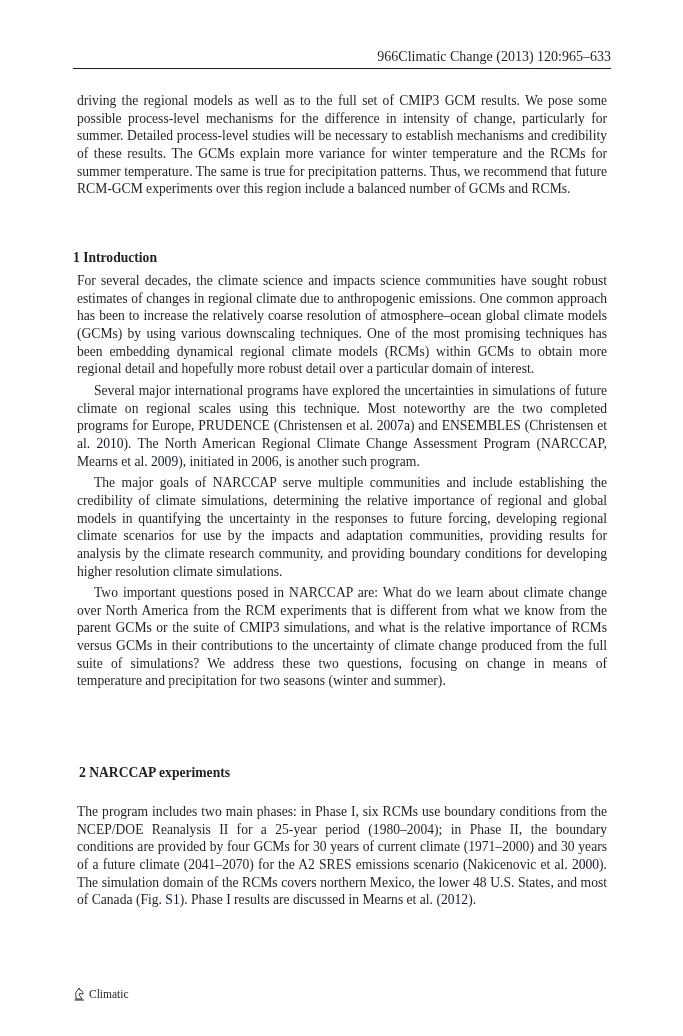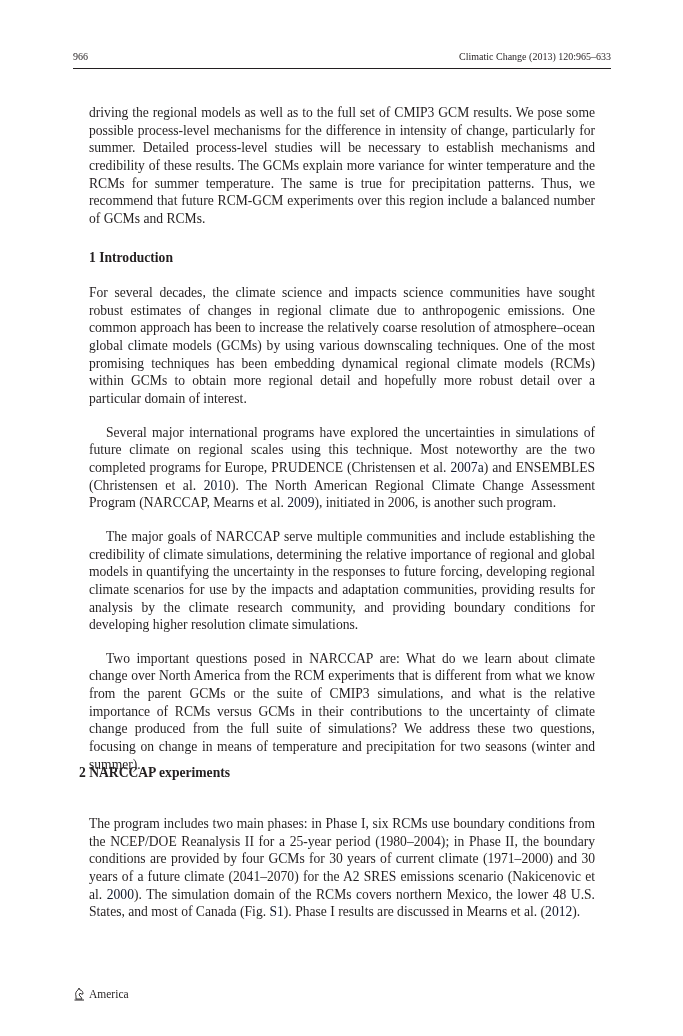--- a/index.html
+++ b/index.html
@@ -4,33 +4,33 @@
 <style>
   html, body { margin: 0; padding: 0; background: #ffffff; }
   body {
     width: 683px; height: 1036px; position: relative; overflow: hidden;
     font-family: "Liberation Serif", "DejaVu Serif", serif;
     color: #231f20;
   }
   .page { position: absolute; left: 73px; top: 0; width: 538px; }
   .running-head {
     position: absolute; top: 50px; left: 0; width: 538px;
-    font-size: 10px; line-height: 14px;
-    display: flex; justify-content: space-between;
+    font-size: 14px; line-height: 14px;
+    display: flex; justify-content: flex-end;
   }
   .head-rule {
     position: absolute; top: 68px; left: 0; width: 538px; height: 0;
     border-top: 1.6px solid #231f20;
   }
   .body-block {
     position: absolute; left: 0; width: 538px;
     font-size: 13.6px; line-height: 17.65px;
     text-align: justify; hyphens: none;
   }
-  .body-block p { margin: 16px; }
+  .body-block p { margin: 4px; }
   .body-block p.indent { text-indent: 17px; }
   .section-heading {
     position: absolute; left: 0; font-weight: bold;
     font-size: 13.6px; line-height: 17px;
   }
   .ref { color: #0f172a; }
   .footer {
     position: absolute; top: 987px; left: 0;
     font-size: 11.5px; line-height: 14px;
     display: flex; align-items: center; gap: 3px;
@@ -45,21 +45,21 @@
   <div class="running-head">
     <span>966</span>
     <span>Climatic Change (2013) 120:965–633</span>
   </div>
   <div class="head-rule"></div>
 
   <div class="body-block" style="top:88px;">
     <p>driving the regional models as well as to the full set of CMIP3 GCM results. We pose some possible process-level mechanisms for the difference in intensity of change, particularly for summer. Detailed process-level studies will be necessary to establish mechanisms and credibility of these results. The GCMs explain more variance for winter temperature and the RCMs for summer temperature. The same is true for precipitation patterns. Thus, we recommend that future RCM-GCM experiments over this region include a balanced number of GCMs and RCMs.</p>
   </div>
 
-  <div class="section-heading" style="top:249px;margin-left:16px;">1 Introduction</div>
+  <div class="section-heading" style="top:249px;">1 Introduction</div>
 
   <div class="body-block" style="top:268px;">
     <p>For several decades, the climate science and impacts science communities have sought robust estimates of changes in regional climate due to anthropogenic emissions. One common approach has been to increase the relatively coarse resolution of atmosphere–ocean global climate models (GCMs) by using various downscaling techniques. One of the most promising techniques has been embedding dynamical regional climate models (RCMs) within GCMs to obtain more regional detail and hopefully more robust detail over a particular domain of interest.</p>
     <p class="indent"><span>Several major international programs have explored the uncertainties in simulations of future climate on regional scales using this technique. Most noteworthy are the two completed programs for Europe, PRUDENCE (Christensen et al. </span><span class="ref">2007a</span><span>) and ENSEMBLES (Christensen et al. </span><span class="ref">2010</span><span>). The North American Regional Climate Change Assessment Program (NARCCAP, Mearns et al. </span><span class="ref">2009</span><span>), initiated in 2006, is another such program.</span></p>
     <p class="indent">The major goals of NARCCAP serve multiple communities and include establishing the credibility of climate simulations, determining the relative importance of regional and global models in quantifying the uncertainty in the responses to future forcing, developing regional climate scenarios for use by the impacts and adaptation communities, providing results for analysis by the climate research community, and providing boundary conditions for developing higher resolution climate simulations.</p>
     <p class="indent">Two important questions posed in NARCCAP are: What do we learn about climate change over North America from the RCM experiments that is different from what we know from the parent GCMs or the suite of CMIP3 simulations, and what is the relative importance of RCMs versus GCMs in their contributions to the uncertainty of climate change produced from the full suite of simulations? We address these two questions, focusing on change in means of temperature and precipitation for two seasons (winter and summer).</p>
   </div>
 
   <div class="section-heading" style="top:764px;margin-left:6px;">2 NARCCAP experiments</div>
 
@@ -67,16 +67,16 @@
     <p><span>The program includes two main phases: in Phase I, six RCMs use boundary conditions from the NCEP/DOE Reanalysis II for a 25-year period (1980–2004); in Phase II, the boundary conditions are provided by four GCMs for 30 years of current climate (1971–2000) and 30 years of a future climate (2041–2070) for the A2 SRES emissions scenario (Nakicenovic et al. </span><span class="ref">2000</span><span>). The simulation domain of the RCMs covers northern Mexico, the lower 48 U.S. States, and most of Canada (Fig. </span><span class="ref">S1</span><span>). Phase I results are discussed in Mearns et al. (</span><span class="ref">2012</span><span>).</span></p>
   </div>
 
   <div class="footer">
     <span class="springer-icon">
       <svg width="13" height="14" viewBox="0 0 13 14">
         <path d="M3 12 L3 9 C2 7 3 4 5 3 L6 1 L7 3 C9 3 10 5 10 7 L8 7 L7 6 L6 8 L8 10 L9 12 Z" fill="none" stroke="#231f20" stroke-width="0.9"></path>
         <line x1="1.5" y1="13" x2="11" y2="13" stroke="#231f20" stroke-width="1"></line>
       </svg>
     </span>
-    <span>America</span>
+    <span>Climatic</span>
   </div>
 
 </div>
 
 </body></html>

